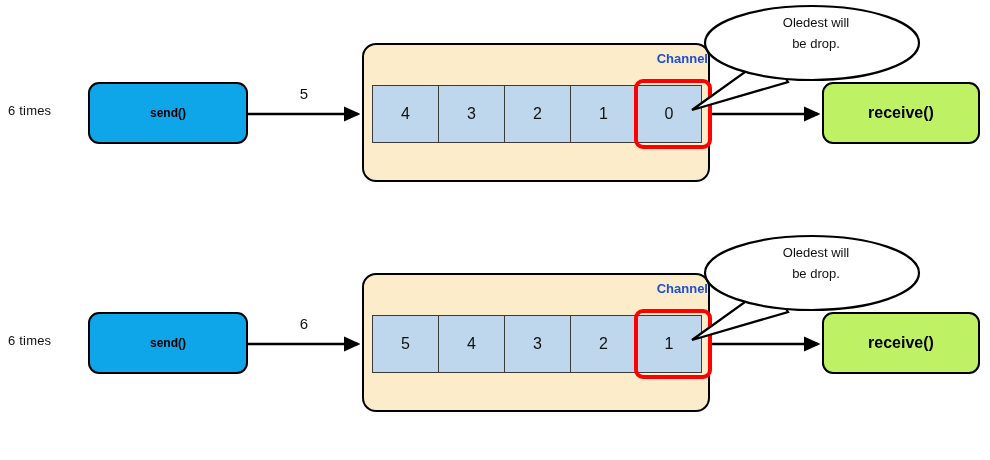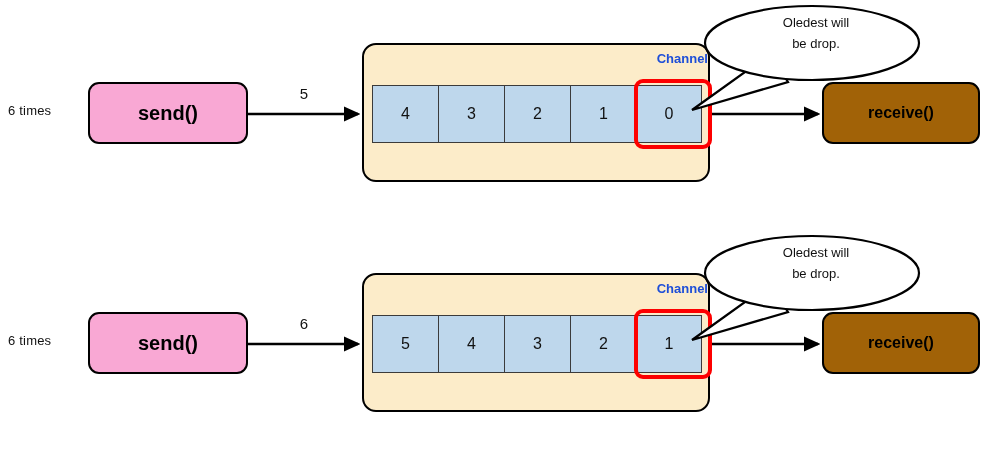--- a/index.html
+++ b/index.html
@@ -42,40 +42,40 @@
     white-space: nowrap;
   }
 
   
   .send-box {
     position: absolute;
     left: 88px;
     top: 82px;
     width: 160px;
     height: 62px;
-    background: #f9a8d4;
+    background: #0ea5e9;
     border: 2.5px solid #000000;
     border-radius: 11px;
     box-sizing: border-box;
     display: flex;
     align-items: center;
     justify-content: center;
-    font-size: 20px;
+    font-size: 12px;
     font-weight: bold;
     color: #000000;
   }
 
   
   .receive-box {
     position: absolute;
     left: 822px;
     top: 82px;
     width: 158px;
     height: 62px;
-    background: #a16207;
+    background: #bef264;
     border: 2.5px solid #000000;
     border-radius: 11px;
     box-sizing: border-box;
     display: flex;
     align-items: center;
     justify-content: center;
     font-size: 16px;
     font-weight: bold;
     color: #000000;
   }

